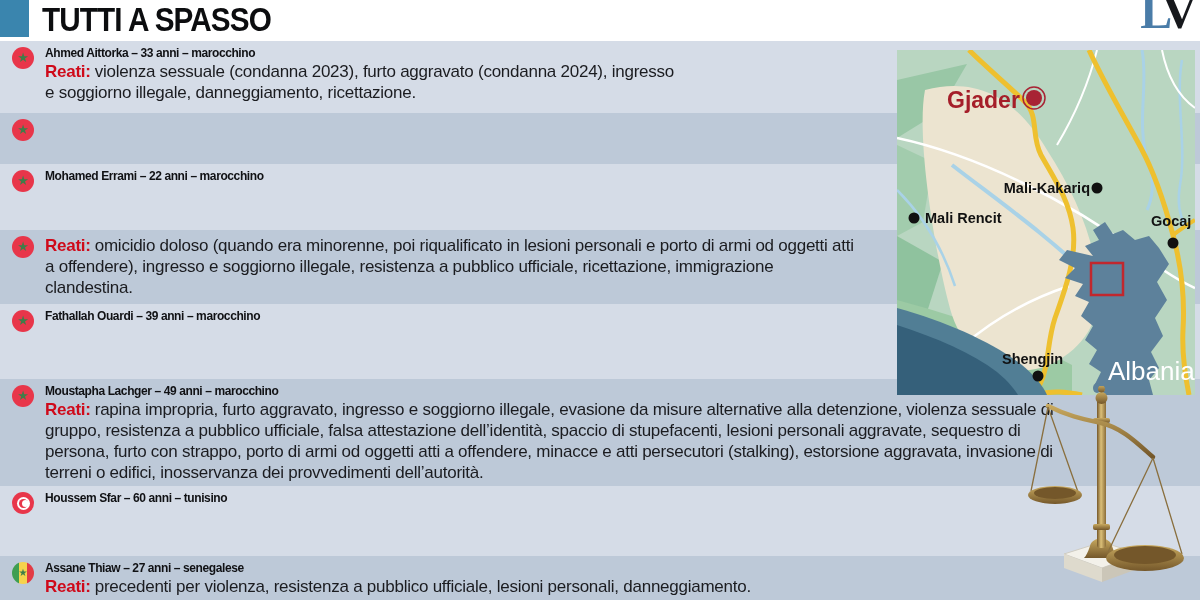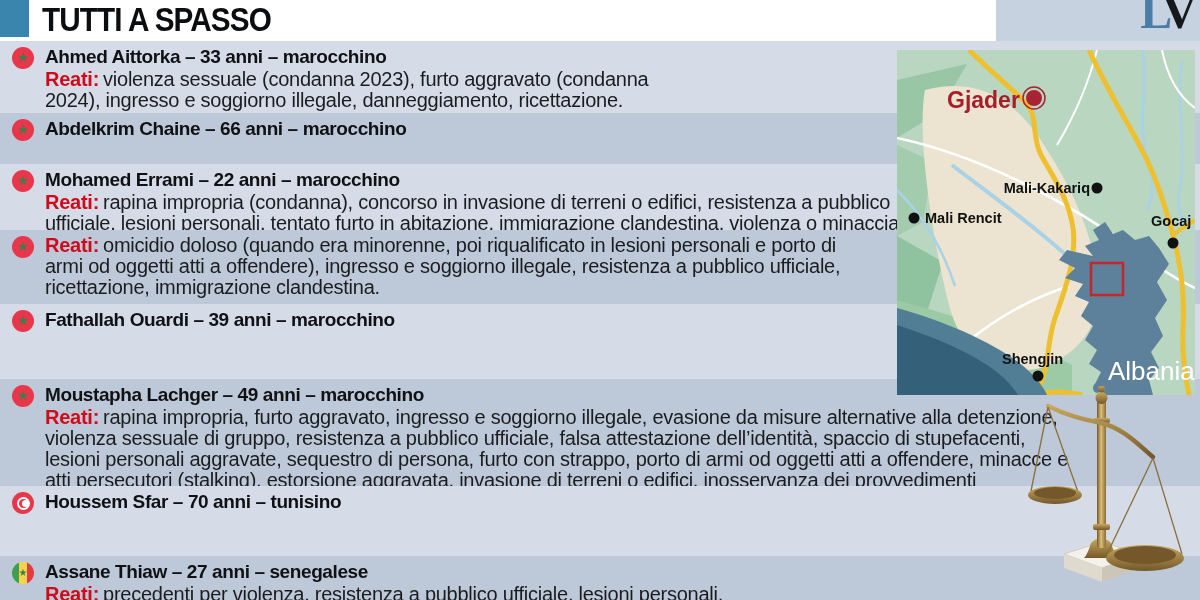--- a/index.html
+++ b/index.html
@@ -1,36 +1,36 @@
 <!DOCTYPE html>
 <html><head>
 <meta charset="utf-8">
 <style>
   html,body{margin:0;padding:0}
   body{
     position:relative;width:1200px;height:600px;overflow:hidden;
     font-family:"Liberation Sans",sans-serif;background:#c7d2e0;
   }
   
-  .header{position:absolute;top:0;left:0;width:996px;height:41px;background:#ffffff;z-index:5}
+  .header{position:absolute;top:0;left:0;width:1200px;height:41px;background:#ffffff;z-index:5}
   .accent-square{position:absolute;left:0;top:0;width:29px;height:37px;background:#3a85ae}
   .page-title{
     position:absolute;left:42px;top:0;font-size:33px;font-weight:800;color:#0c0d0f;
     letter-spacing:-1px;transform:scaleX(.9);transform-origin:0 0;white-space:nowrap;line-height:40px;
   }
   .logo{position:absolute;right:3px;top:-12px;font-family:"Liberation Serif",serif;font-weight:700;font-size:48px;line-height:1;z-index:6}
   .logo .l{color:#4a7ca8;margin-right:-10px}
   .logo .v{color:#16181c}
   
   .rows{position:absolute;top:41px;left:0;width:1200px;z-index:1}
   .row{position:relative;box-sizing:border-box;padding:5px 0 0 45px}
   .row.light{background:#d5dce7}
   .row.dark{background:#bdc9d8}
-  .offender-name{font-size:19px;font-weight:700;color:#101114;letter-spacing:-.4px;margin:0 0 1px 0}
-  .reati{font-size:20px;line-height:21px;color:#1b1c20;letter-spacing:-.25px;margin:0}
+  .offender-name{font-size:12px;font-weight:700;color:#101114;letter-spacing:-.4px;margin:0 0 1px 0}
+  .reati{font-size:17px;line-height:21px;color:#1b1c20;letter-spacing:-.25px;margin:0}
   .rl{color:#cf0a1a;font-weight:700;margin-right:4px}
   
   .flag{position:absolute;left:12px;top:6px;width:22px;height:22px;border-radius:50%;overflow:hidden;text-align:center}
   .flag.morocco{background:#e8364a}
   .flag .star{display:block;font-size:13px;line-height:22px;color:#3f7d49}
   .flag.senegal{background:linear-gradient(90deg,#3f9e51 0 34%,#f6d34c 34% 66%,#e23b44 66%)}
   .flag.senegal .star{font-size:10px;color:#3f7d49}
   .flag.tunisia{background:#e8364a}
   .tn-disc{position:absolute;left:4.5px;top:4.5px;width:13px;height:13px;background:#fff;border-radius:50%}
   .tn-in{position:absolute;left:2px;top:2px;width:9px;height:9px;background:#e8364a;border-radius:50%}
@@ -60,29 +60,27 @@
         <span class="star">★</span>
       </span>
     <p class="offender-name">Ahmed Aittorka – 33 anni – marocchino</p>
     <p class="reati" style="max-width:640px"><span class="rl">Reati:</span><span>violenza sessuale (condanna 2023), furto aggravato (condanna 2024), ingresso e soggiorno illegale, danneggiamento, ricettazione.</span></p>
   </div>
 
   <div class="row dark" style="height:51px">
     <span class="flag morocco">
         <span class="star">★</span>
       </span>
-    <p class="offender-name">Abdelkrim Chaine – 66 anni – marocchino</p>
   </div>
 
   <div class="row light" style="height:66px">
     <span class="flag morocco">
         <span class="star">★</span>
       </span>
     <p class="offender-name">Mohamed Errami – 22 anni – marocchino</p>
-    <p class="reati" style="max-width:862px"><span class="rl">Reati:</span><span>rapina impropria (condanna), concorso in invasione di terreni o edifici, resistenza a pubblico ufficiale, lesioni personali, tentato furto in abitazione, immigrazione clandestina, violenza o minaccia a pubblico ufficiale.</span></p>
   </div>
 
   <div class="row dark" style="height:74px">
     <span class="flag morocco">
         <span class="star">★</span>
       </span>
     <p class="reati" style="max-width:810px"><span class="rl">Reati:</span><span>omicidio doloso (quando era minorenne, poi riqualificato in lesioni personali e porto di armi od oggetti atti a offendere), ingresso e soggiorno illegale, resistenza a pubblico ufficiale, ricettazione, immigrazione clandestina.</span></p>
   </div>
 
   <div class="row light" style="height:75px">
@@ -100,21 +98,21 @@
     <p class="reati" style="max-width:1038px"><span class="rl">Reati:</span><span>rapina impropria, furto aggravato, ingresso e soggiorno illegale, evasione da misure alternative alla detenzione, violenza sessuale di gruppo, resistenza a pubblico ufficiale, falsa attestazione dell’identità, spaccio di stupefacenti, lesioni personali aggravate, sequestro di persona, furto con strappo, porto di armi od oggetti atti a offendere, minacce e atti persecutori (stalking), estorsione aggravata, invasione di terreni o edifici, inosservanza dei provvedimenti dell’autorità.</span></p>
   </div>
 
   <div class="row light" style="height:70px">
     <span class="flag tunisia">
         <span class="tn-disc">
           <span class="tn-in"></span>
           <span class="tn-cut"></span>
         </span>
       </span>
-    <p class="offender-name">Houssem Sfar – 70 anni – tunisino</p>
+    <p class="offender-name">Houssem Sfar – 60 anni – tunisino</p>
   </div>
 
   <div class="row dark" style="height:60px">
     <span class="flag senegal">
         <span class="star">★</span>
       </span>
     <p class="offender-name">Assane Thiaw – 27 anni – senegalese</p>
     <p class="reati" style="max-width:800px"><span class="rl">Reati:</span><span>precedenti per violenza, resistenza a pubblico ufficiale, lesioni personali, danneggiamento.</span></p>
   </div>
 </div>

